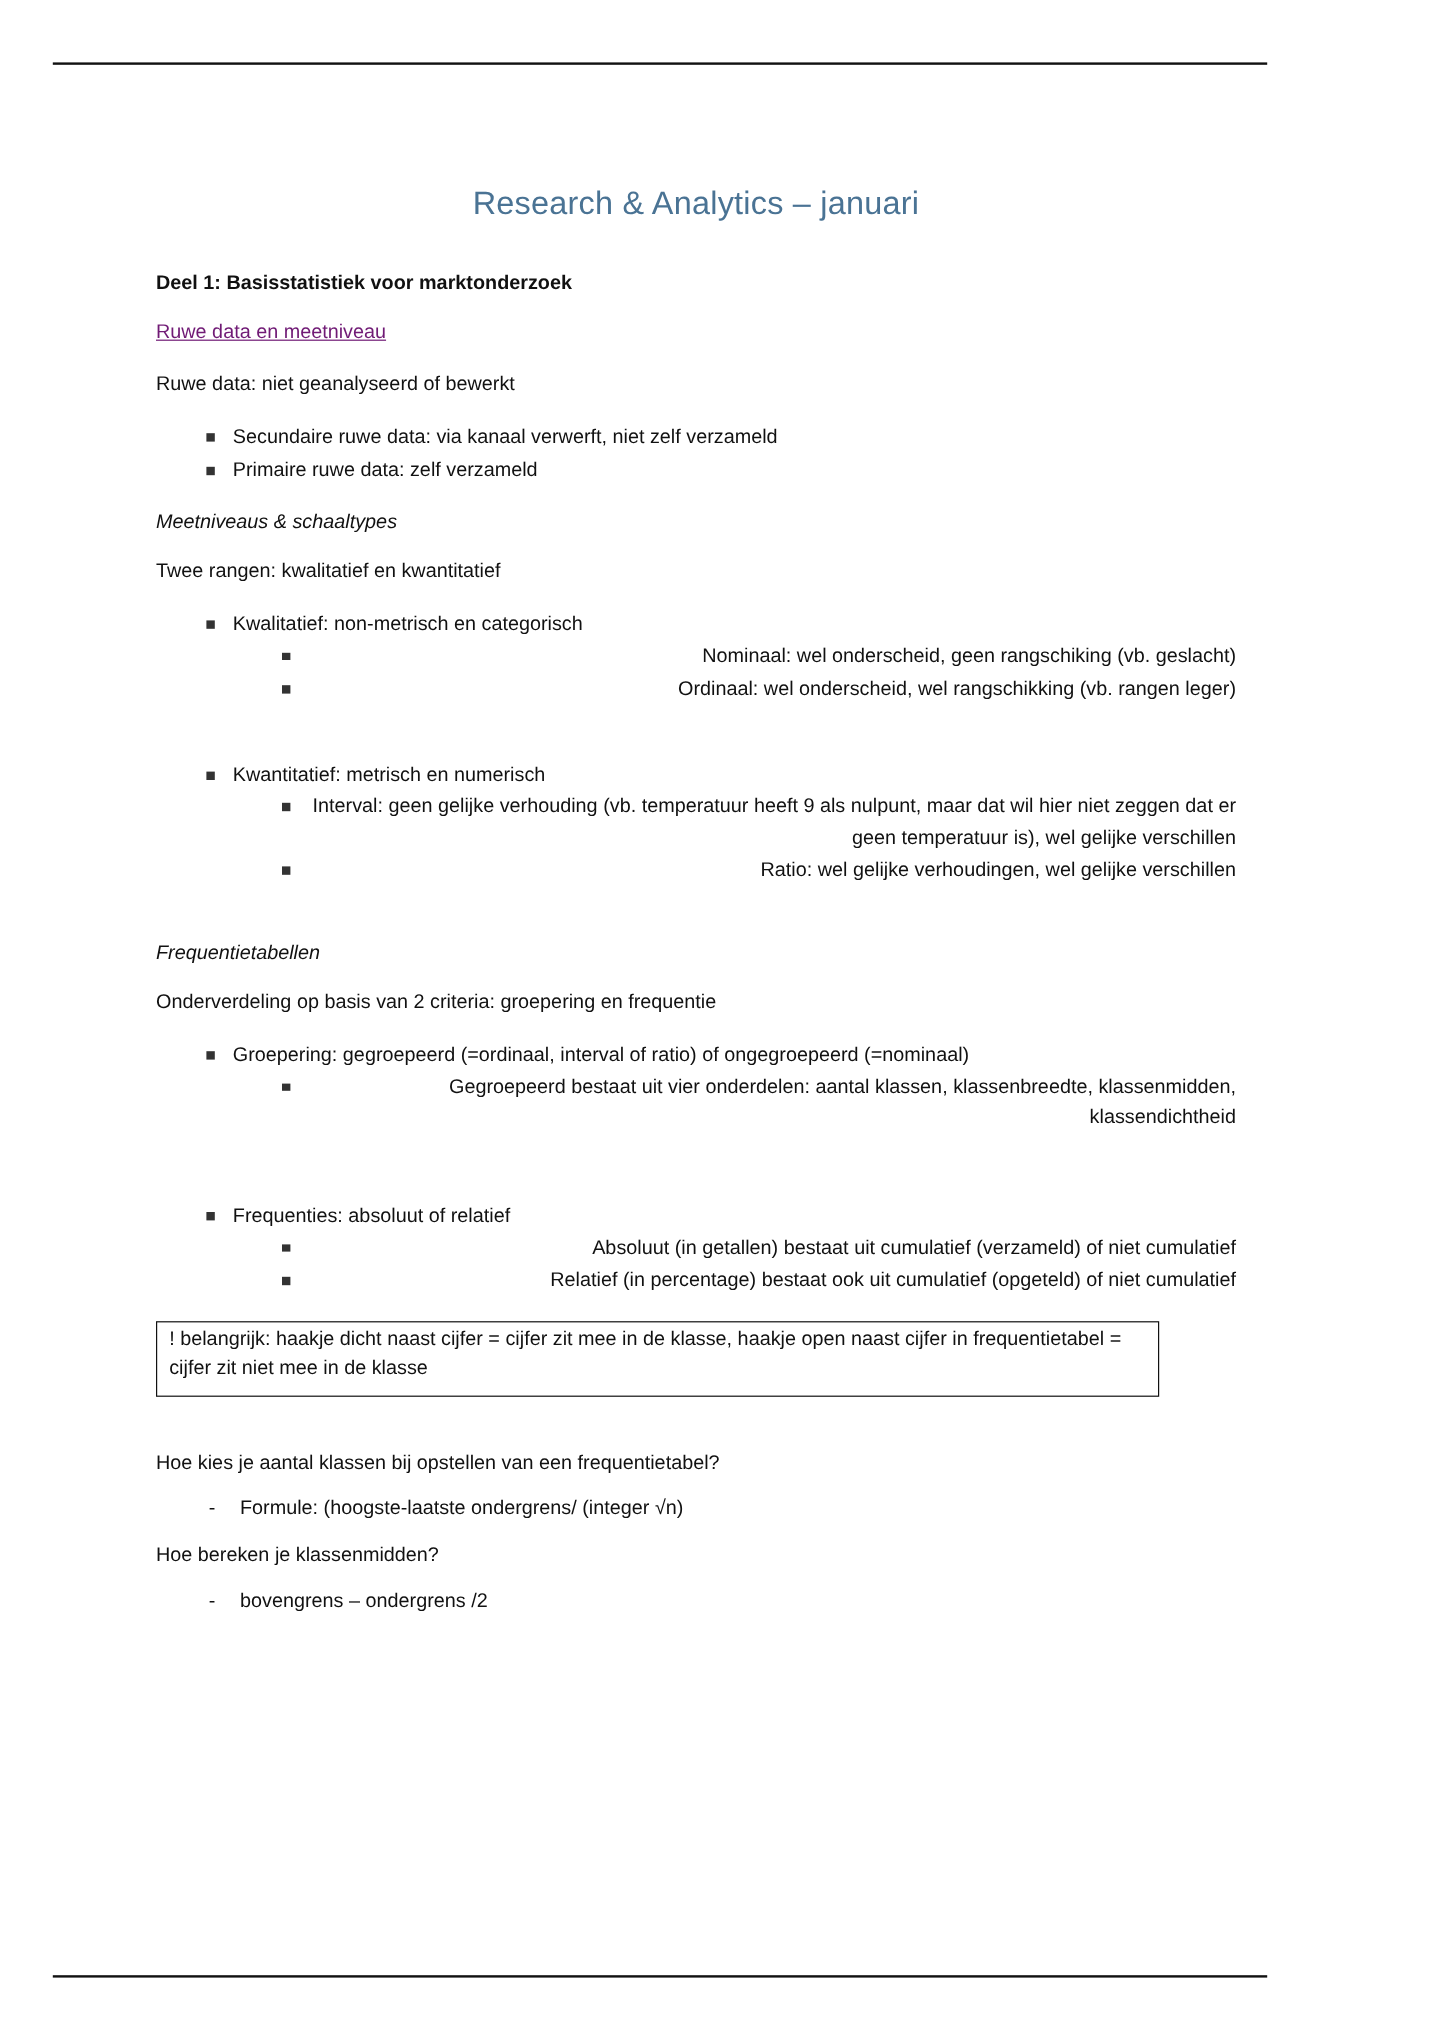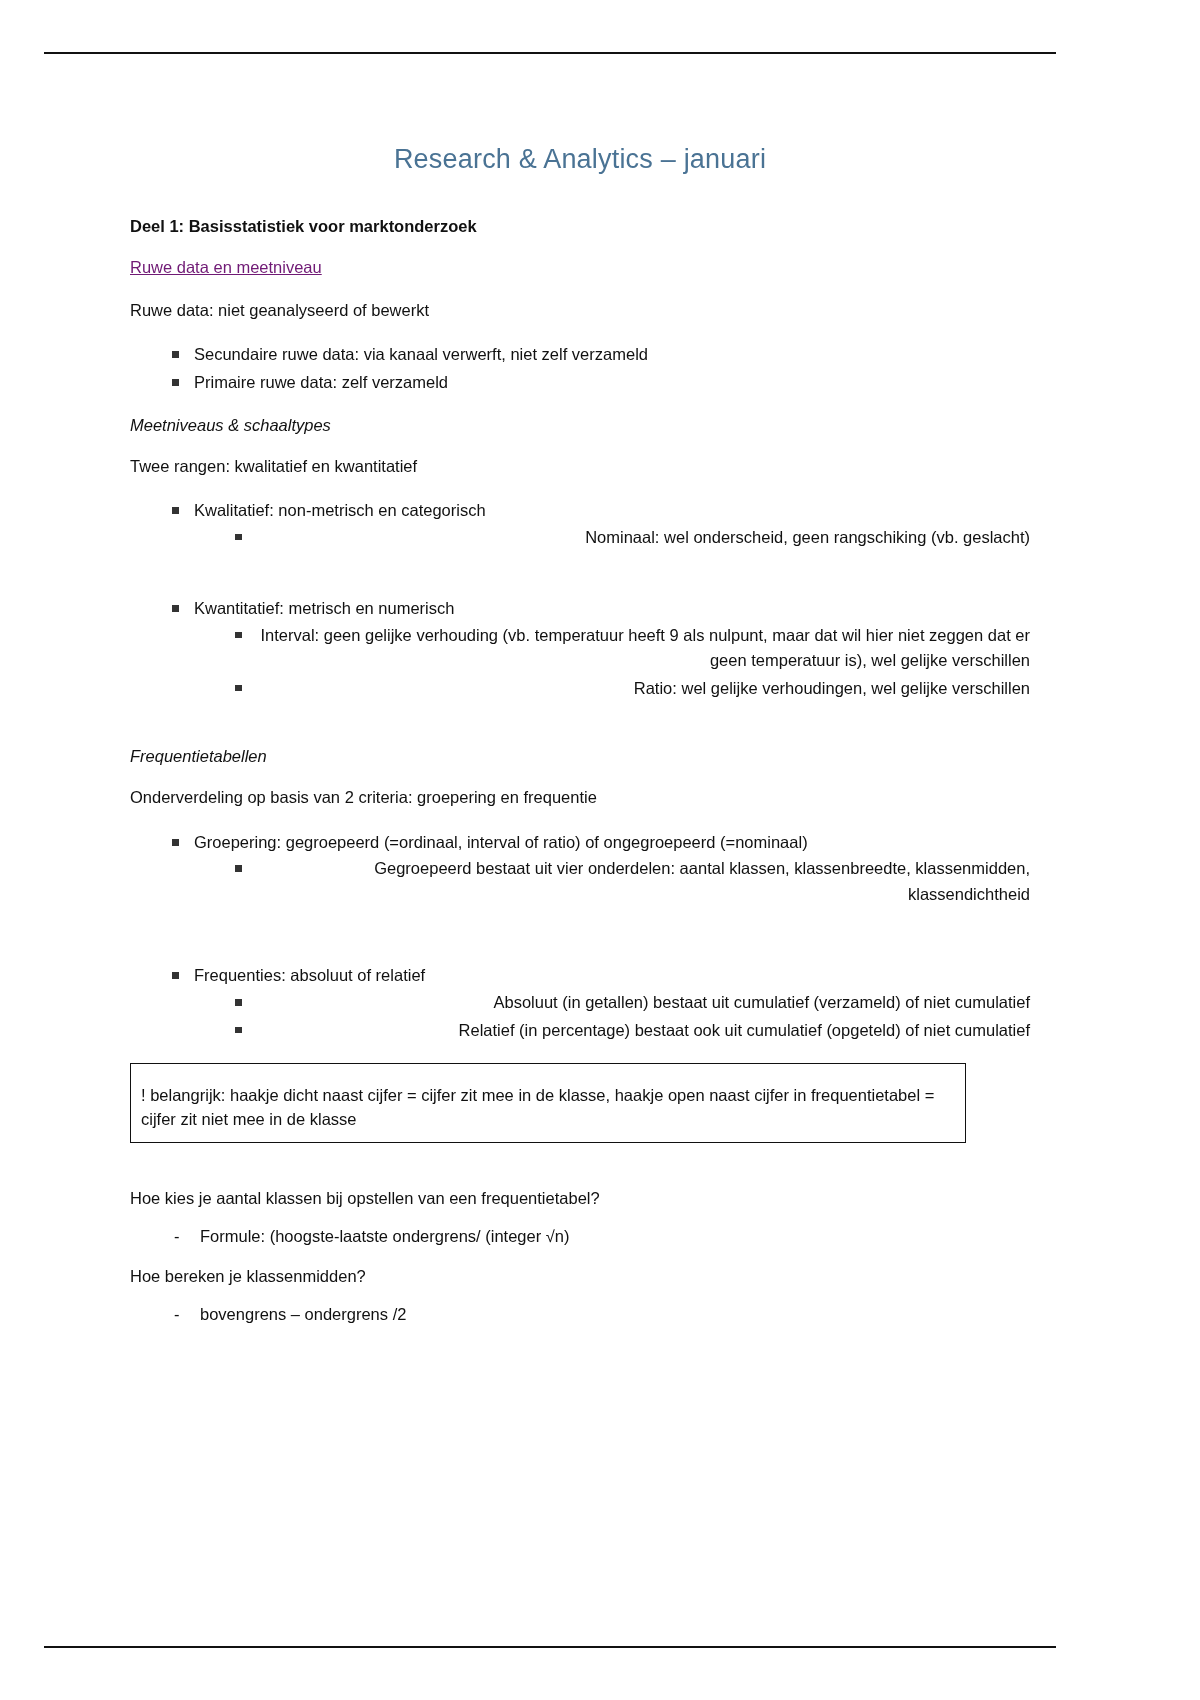--- a/index.html
+++ b/index.html
@@ -42,21 +42,21 @@
     position: absolute;
     left: 130px;
     top: 140px;
     width: 900px;
   }
   h1.doc-title {
     font-size: 27px;
     font-weight: normal;
     color: #4a7394;
     text-align: center;
-    margin: 4px 0 42px 0;
+    margin: 14px 0 42px 0;
     letter-spacing: 0.2px;
   }
   .sec-heading {
     font-size: 16.5px;
     font-weight: bold;
     margin: 0 0 22px 0;
     color: #111;
   }
   .sub-underline {
     font-size: 16.5px;
@@ -140,21 +140,21 @@
     position: absolute;
     left: 2px;
     top: 0;
     color: #111;
   }
   .spacer-lg { height: 26px; }
   .spacer-md { height: 20px; }
   .spacer-sm { height: 10px; }
   .callout {
     border: 1.5px solid #111;
-    padding: 20px 10px 10px 10px;
+    padding: 3px 10px 10px 10px;
     font-size: 16.5px;
     line-height: 1.45;
     margin: 8px 0 0 0;
     width: 836px;
     box-sizing: border-box;
     color: #111;
   }
   .q-line {
     font-size: 16.5px;
     margin: 0 0 16px 0;
@@ -186,20 +186,21 @@
 
     <p class="italic-head">Meetniveaus &amp; schaaltypes</p>
 
     <p class="para">Twee rangen: kwalitatief en kwantitatief</p>
 
     <ul class="lvl1">
       <li>
         <span>Kwalitatief: non-metrisch en categorisch</span>
         <ul class="lvl2">
           <li>Nominaal: wel onderscheid, geen rangschiking (vb. geslacht)</li>
+          <li>Ordinaal: wel onderscheid, wel rangschikking (vb. rangen leger)</li>
         </ul>
       </li>
     </ul>
 
     <div class="spacer-lg"></div>
 
     <ul class="lvl1">
       <li>
         <span>Kwantitatief: metrisch en numerisch</span>
         <ul class="lvl2">

